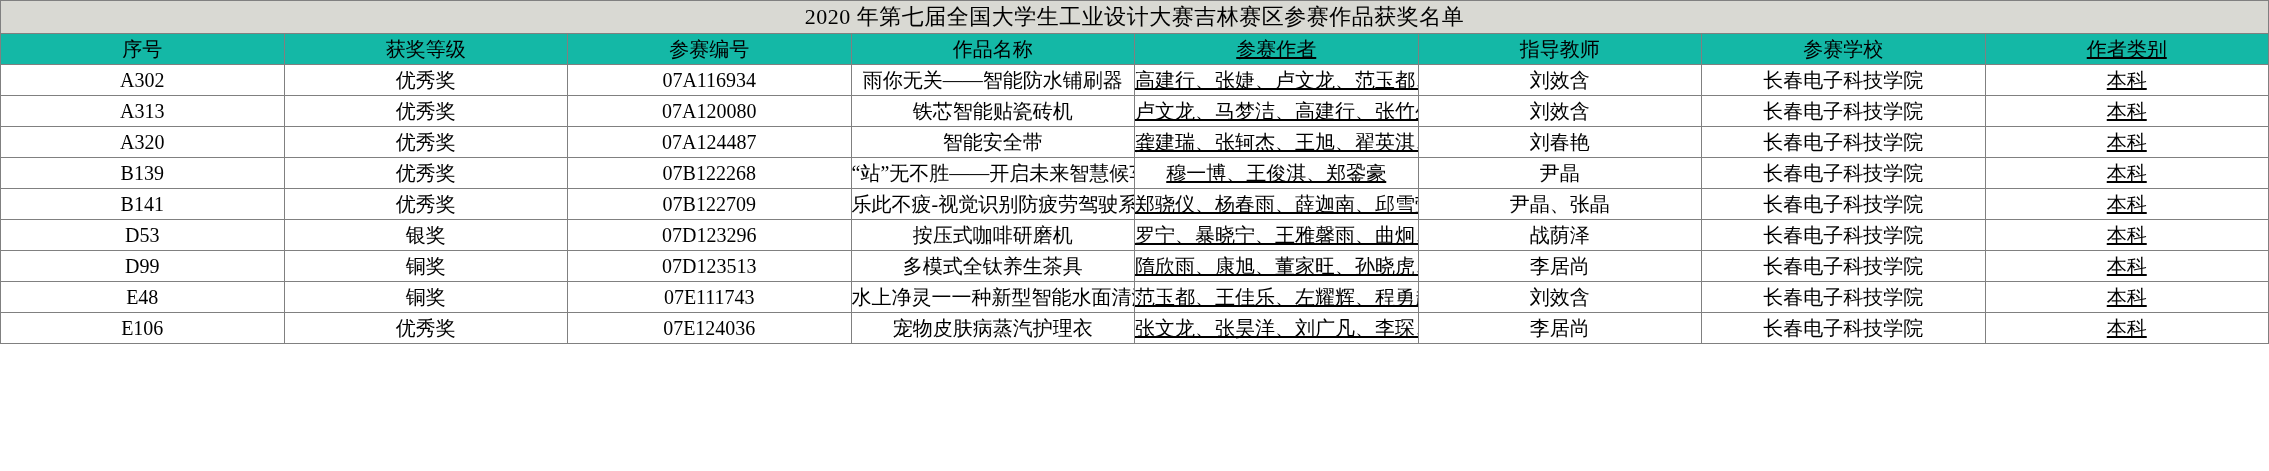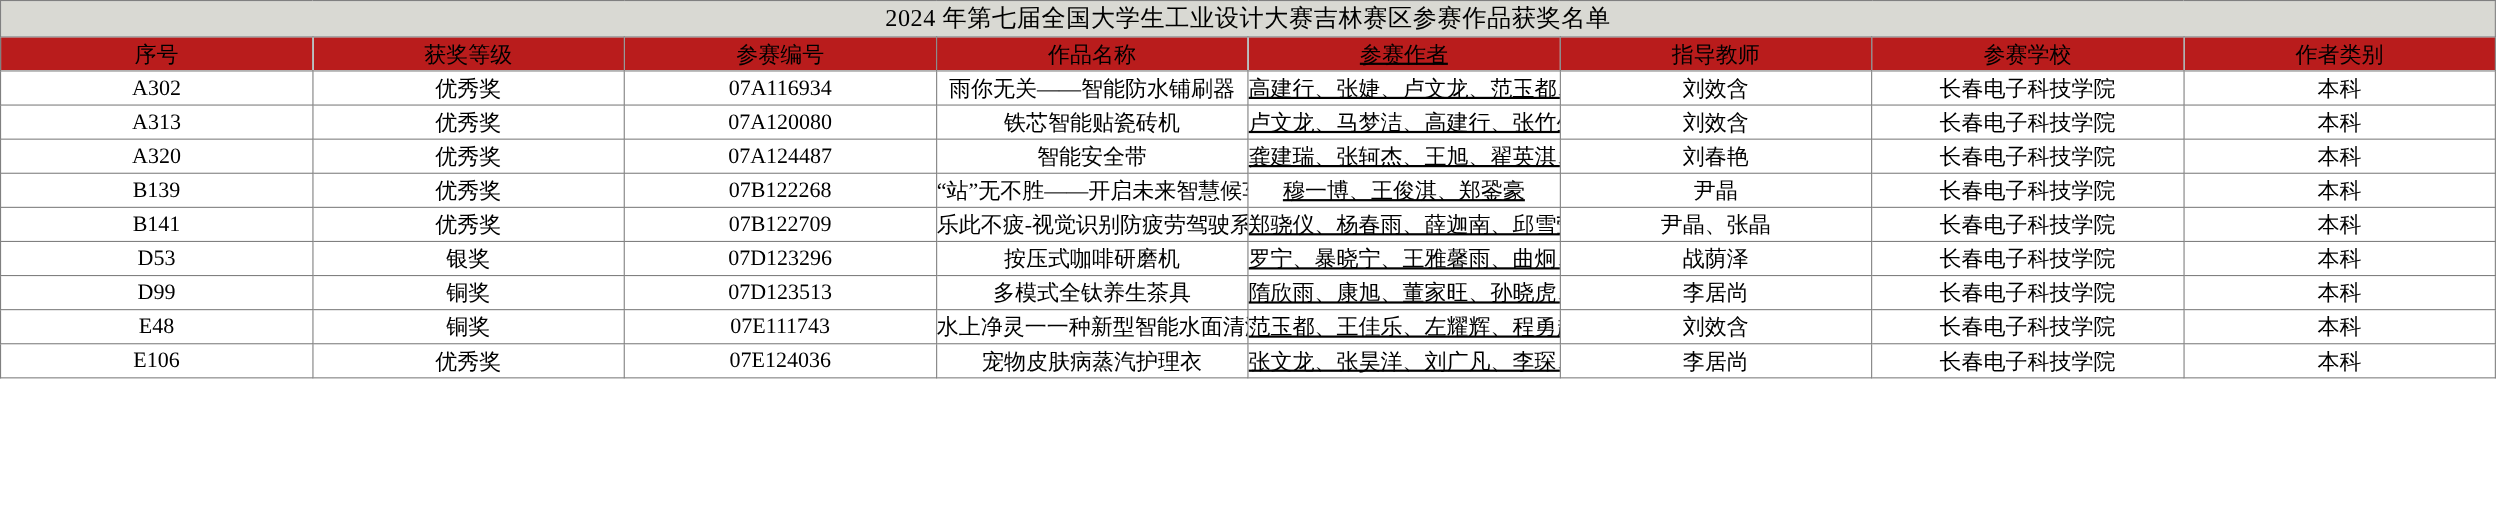--- a/index.html
+++ b/index.html
@@ -35,47 +35,47 @@
     overflow: hidden;
   }
   .title-cell {
     background: #d9d9d3;
     height: 32px;
     font-size: 22px;
     letter-spacing: 0.5px;
     border-top: 1px solid #808080;
   }
   .head-row td {
-    background: #b91c1c;
+    background: #14b8a6;
     height: 30px;
     font-size: 20px;
   }
   .data-row td {
     height: 30px;
     font-size: 20px;
     background: #ffffff;
   }
   
   .c0 { width: 80px; }
   .c1 { width: 112px; }
   .c2 { width: 148px; }
   .c3 { width: 402px; }
   .c4 { width: 502px; text-decoration: underline; }
   .c5 { width: 186px; font-family: Liberation Mono, monospace; }
   .c6 { width: 230px; }
-  .c7 { width: 128px; }
+  .c7 { width: 128px; text-decoration: underline; }
 </style>
 </head>
 <body>
 
 <div class="sheet">
   <table class="award-table">
     <tbody>
       <tr>
-        <td class="title-cell" colspan="8">2024 年第七届全国大学生工业设计大赛吉林赛区参赛作品获奖名单</td>
+        <td class="title-cell" colspan="8">2020 年第七届全国大学生工业设计大赛吉林赛区参赛作品获奖名单</td>
       </tr>
       <tr class="head-row">
         <td class="c0">序号</td>
         <td class="c1">获奖等级</td>
         <td class="c2">参赛编号</td>
         <td class="c3">作品名称</td>
         <td class="c4">参赛作者</td>
         <td class="c5">指导教师</td>
         <td class="c6">参赛学校</td>
         <td class="c7">作者类别</td>

